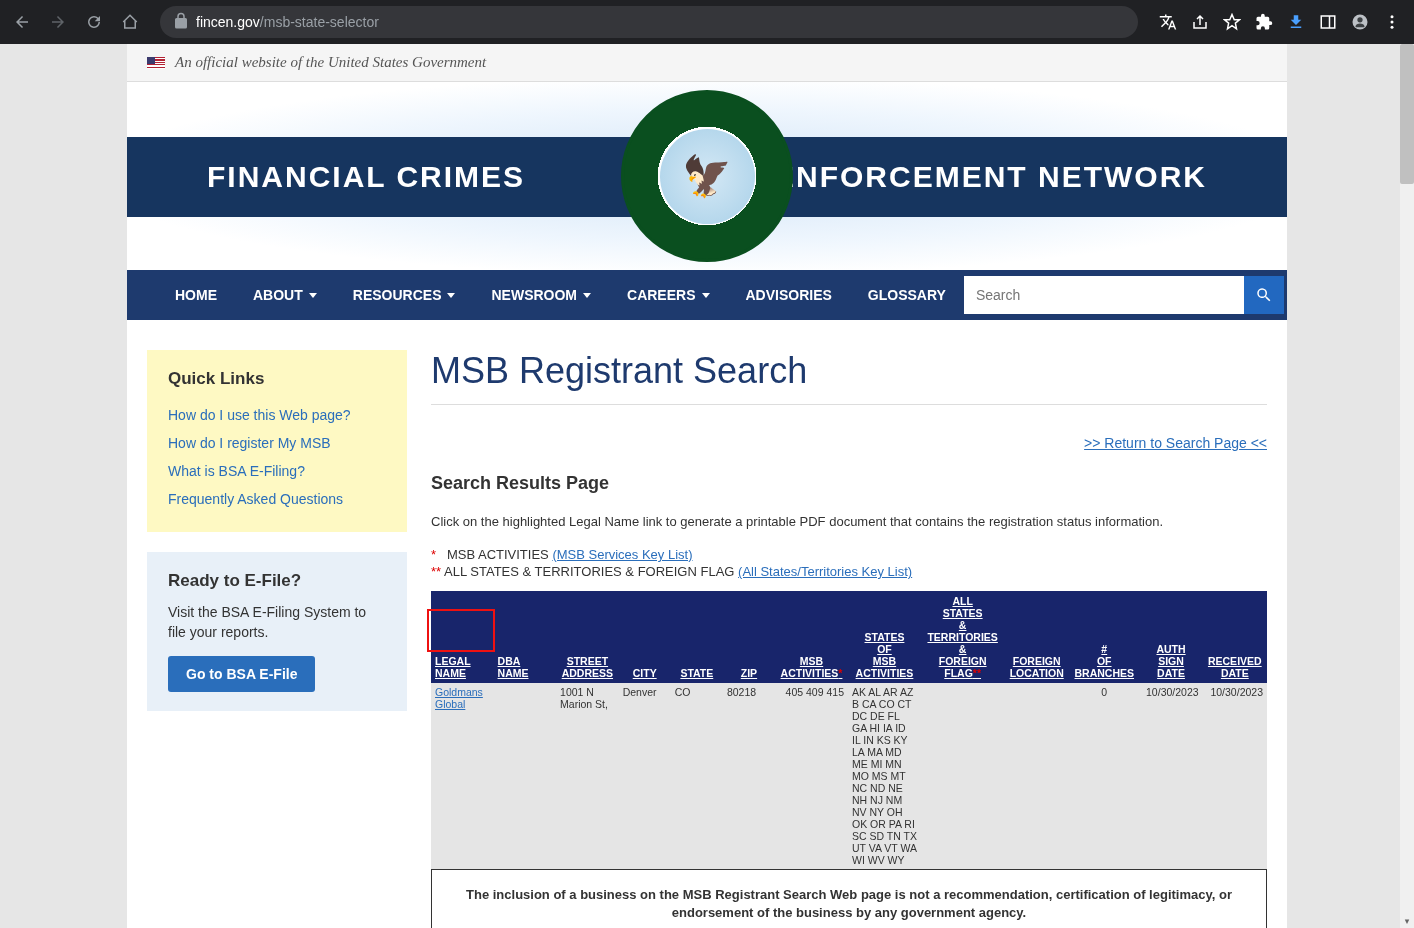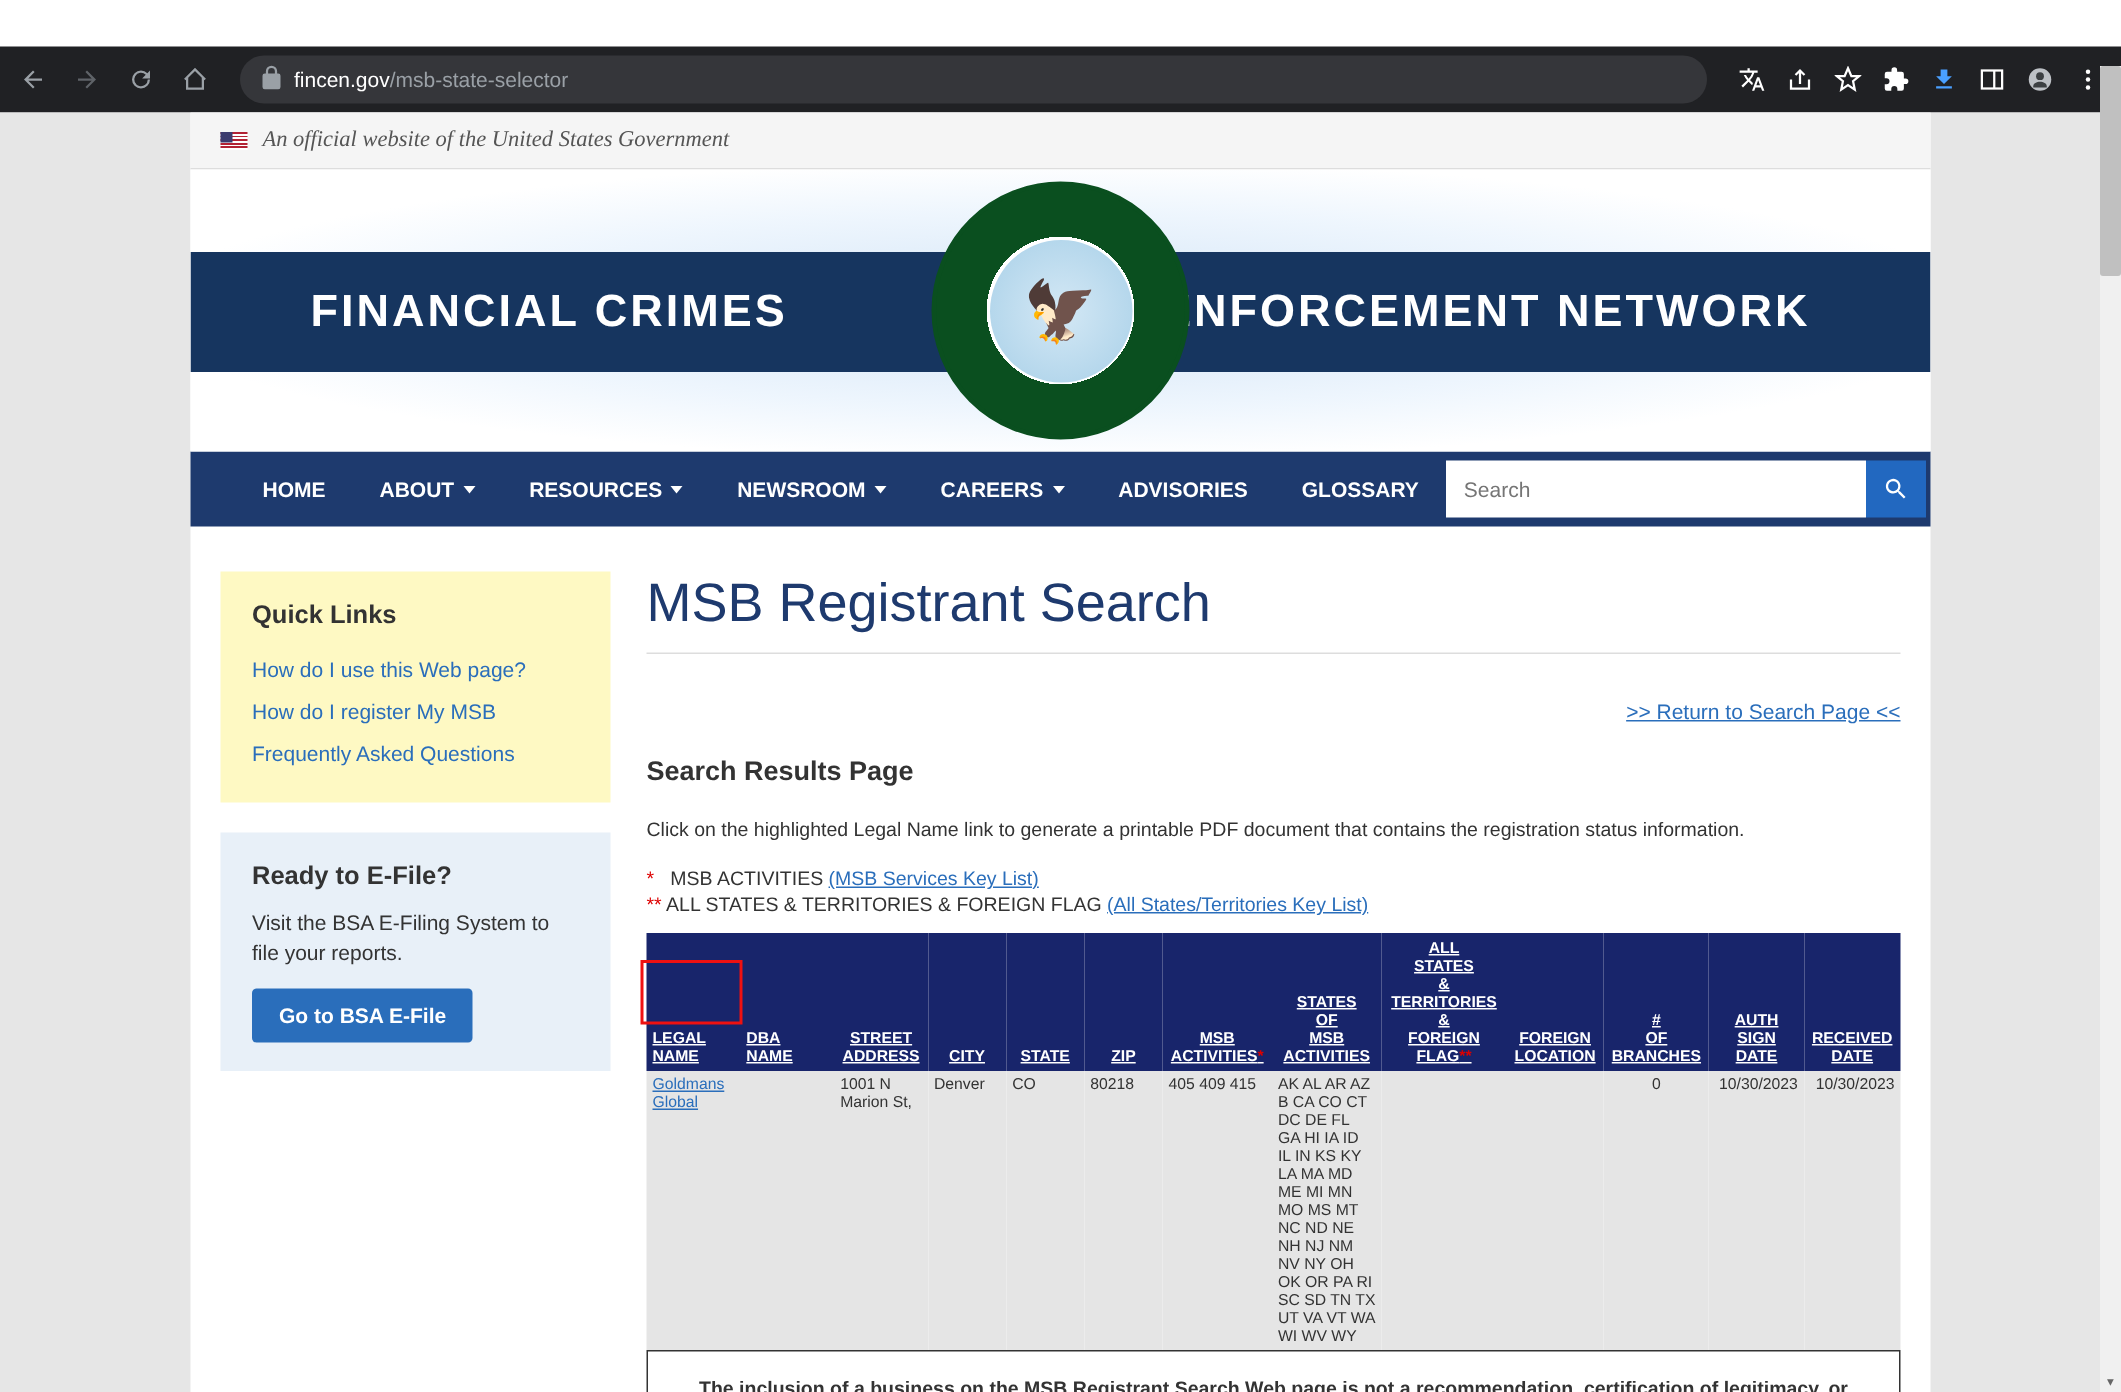--- a/index.html
+++ b/index.html
@@ -1,19 +1,19 @@
 <!DOCTYPE html>
 <html><head>
 <meta charset="utf-8">
 <style>
 * { margin: 0; padding: 0; box-sizing: border-box; }
 body { font-family: Arial, Helvetica, sans-serif; background: #fff; }
 
 
-.browser-chrome { background: #202124; height: 44px; display: flex; align-items: center; padding: 0 8px; gap: 8px; margin-top: 31px; }
+.browser-chrome { background: #202124; height: 44px; display: flex; align-items: center; padding: 0 8px; gap: 8px; }
 .chrome-btn { width: 28px; height: 28px; display: flex; align-items: center; justify-content: center; color: #9aa0a6; border-radius: 50%; cursor: pointer; }
 .chrome-btn.disabled { color: #5f6368; }
 .url-bar { flex: 1; height: 32px; background: #35363a; border-radius: 16px; display: flex; align-items: center; padding: 0 12px; color: #e8eaed; font-size: 14px; margin: 0 8px; }
 .url-lock { width: 16px; margin-right: 8px; color: #9aa0a6; }
 .url-domain { color: #fff; }
 .url-path { color: #9aa0a6; }
 .chrome-actions { display: flex; gap: 4px; }
 .chrome-icon { width: 28px; height: 28px; display: flex; align-items: center; justify-content: center; color: #fff; cursor: pointer; }
 
 
@@ -204,20 +204,21 @@
     </div>
   </div>
 
   <div class="main-area">
     <div class="sidebar">
       <div class="card">
         <h3>Quick Links</h3>
         <div id="quick-links">
               <a>How do I use this Web page?</a>
               <a>How do I register My MSB</a>
+              <a>What is BSA E-Filing?</a>
               <a>Frequently Asked Questions</a>
             </div>
       </div>
       <div class="card efile-card">
         <h3>Ready to E-File?</h3>
         <p class="desc">Visit the BSA E-Filing System to file your reports.</p>
         <button class="efile-btn">Go to BSA E-File</button>
       </div>
     </div>
 
@@ -250,21 +251,21 @@
                 </tr>
               </thead>
           <tbody id="tbody">
                 <tr>
                   <td style="text-align: left;"><a>Goldmans<br>Global</a></td>
                   <td style="text-align: left;"></td>
                   <td style="text-align: left;">1001 N Marion St,</td>
                   <td style="text-align: left;">Denver</td>
                   <td style="text-align: left;">CO</td>
                   <td style="text-align: left;">80218</td>
-                  <td style="">405 409 415</td>
+                  <td style="text-align: right;">405 409 415</td>
                   <td style="text-align: left;">AK AL AR AZ B CA CO CT DC DE FL GA HI IA ID IL IN KS KY LA MA MD ME MI MN MO MS MT NC ND NE NH NJ NM NV NY OH OK OR PA RI SC SD TN TX UT VA VT WA WI WV WY</td>
                   <td style="text-align: center;"></td>
                   <td style="text-align: center;"></td>
                   <td style="text-align: center;">0</td>
                   <td style="text-align: right;">10/30/2023</td>
                   <td style="text-align: right;">10/30/2023</td>
                 </tr>
               </tbody>
         </table>
         <div class="highlight-box" style="top:18px; left:-4px; width:68px; height:43px;"></div>

